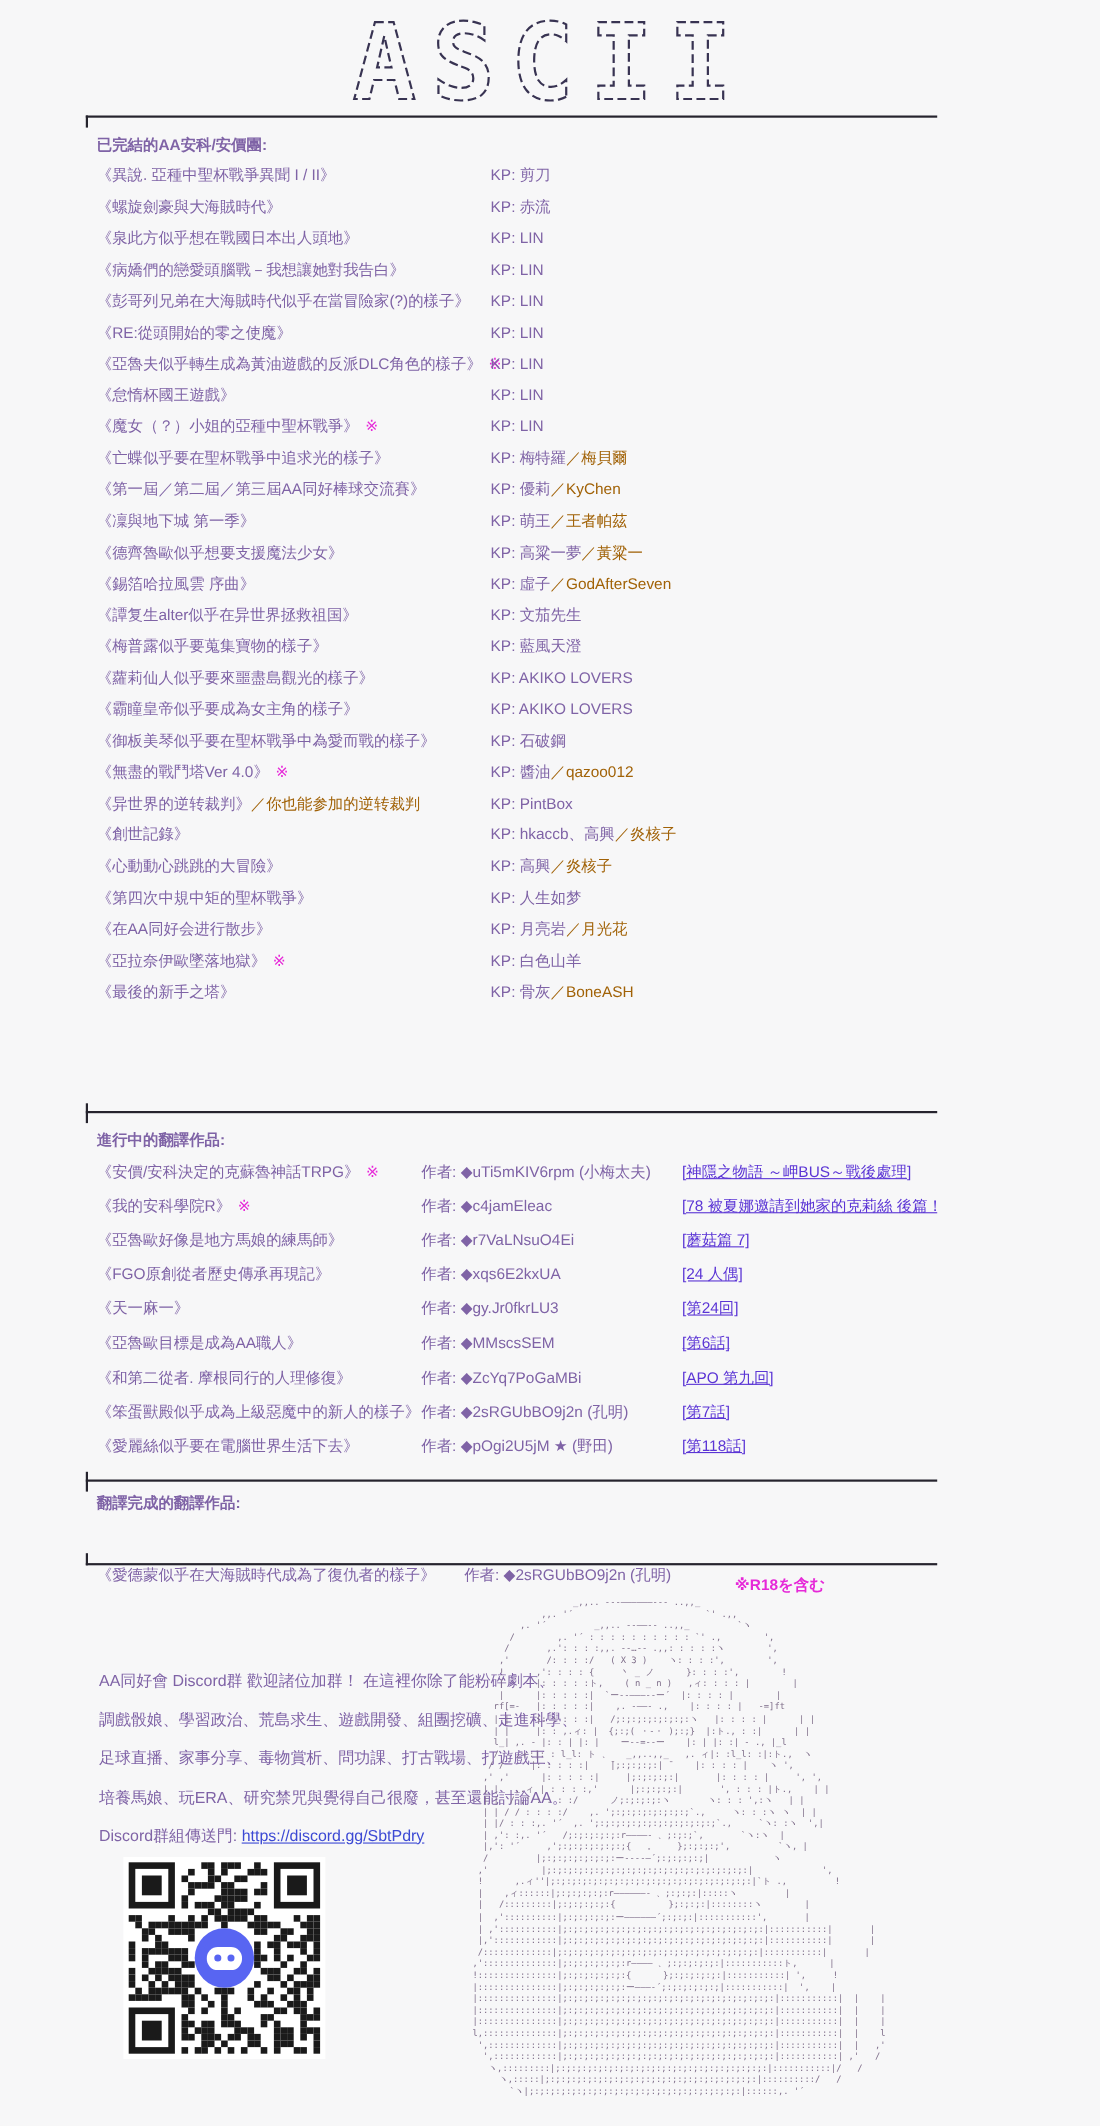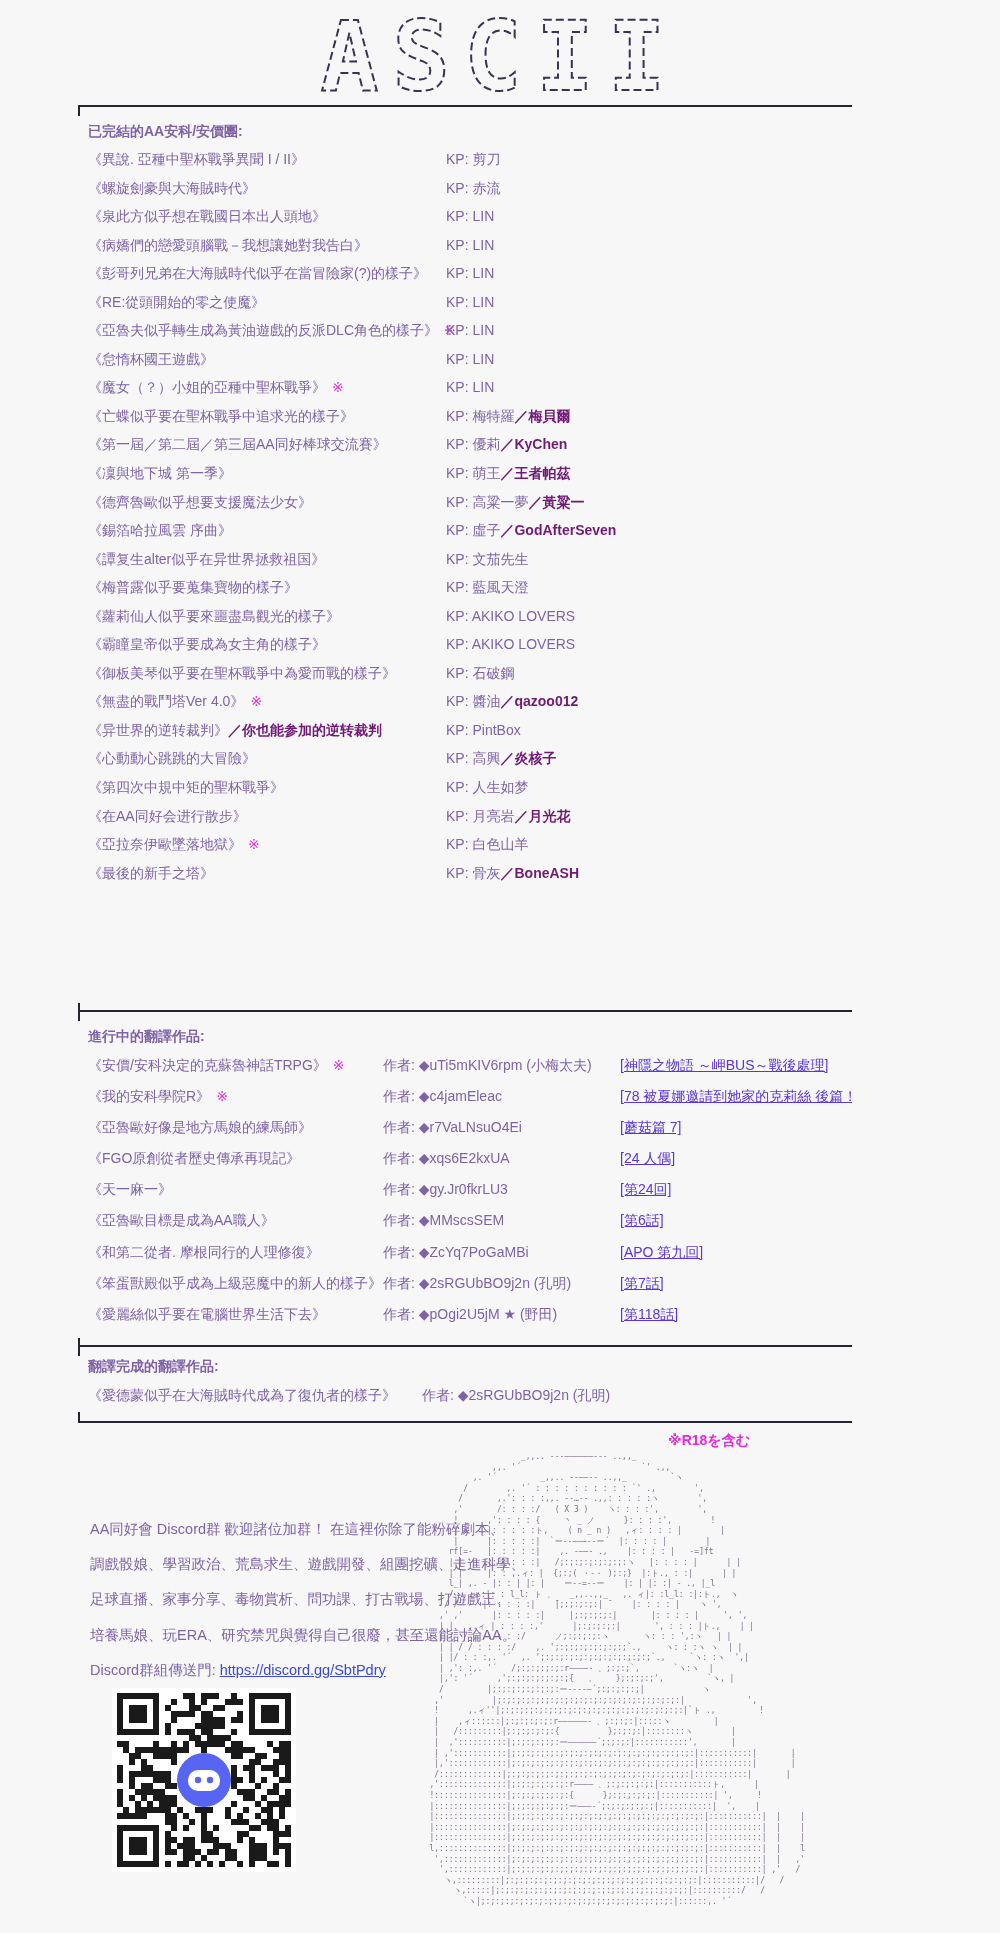--- a/index.html
+++ b/index.html
@@ -24,25 +24,25 @@
 
   
   .c-row{position:relative;height:28.55px;line-height:28.55px;}
   .c-row .kp{position:absolute;left:358px;top:0;}
 
   
   .o-row{position:relative;height:31.1px;line-height:31.1px;}
   .o-row .author{position:absolute;left:272px;top:0;margin-left:23px;}
   .o-row .wlink{position:absolute;left:532px;top:0;}
 
-  .f-row{line-height:30px;}
+  .f-row{line-height:30px;margin-top:36px;}
   .f-row .author{margin-left:26px;}
 
   .title{cursor:pointer;}
-  .muted{color:#701a75;font-weight:bold;}
+  .muted{color:#a16207;}
   .mark{color:#e628d8;margin-left:6px;}
   .wlink,.wlink span{color:#5b35d5;text-decoration:underline;cursor:pointer;text-align:center;}
 
   #r18-note{position:absolute;left:560px;top:1432px;width:190px;text-align:right;
             color:#e628d8;font-size:14px;font-weight:bold;}
 
   #discord-block{position:absolute;left:90px;top:1512px;width:390px;color:#7f63a6;
                  font-size:14.5px;line-height:35.2px;white-space:nowrap;}
   #discord-portal a{color:#3c49d4;text-decoration:underline;cursor:pointer;}
 
@@ -85,20 +85,21 @@
         <div class="c-row"><span class="title">《凜與地下城 第一季》</span><span class="kp"><span>KP: </span><span>萌王</span><span class="muted">／王者帕茲</span></span></div>
         <div class="c-row"><span class="title">《德齊魯歐似乎想要支援魔法少女》</span><span class="kp"><span>KP: </span><span>高粱一夢</span><span class="muted">／黃粱一</span></span></div>
         <div class="c-row"><span class="title">《錫箔哈拉風雲 序曲》</span><span class="kp"><span>KP: </span><span>虛子</span><span class="muted">／GodAfterSeven</span></span></div>
         <div class="c-row"><span class="title">《譚复生alter似乎在异世界拯救祖国》</span><span class="kp"><span>KP: </span><span>文茄先生</span></span></div>
         <div class="c-row"><span class="title">《梅普露似乎要蒐集寶物的樣子》</span><span class="kp"><span>KP: </span><span>藍風天澄</span></span></div>
         <div class="c-row"><span class="title">《蘿莉仙人似乎要來噩盡島觀光的樣子》</span><span class="kp"><span>KP: </span><span>AKIKO LOVERS</span></span></div>
         <div class="c-row"><span class="title">《霸瞳皇帝似乎要成為女主角的樣子》</span><span class="kp"><span>KP: </span><span>AKIKO LOVERS</span></span></div>
         <div class="c-row"><span class="title">《御板美琴似乎要在聖杯戰爭中為愛而戰的樣子》</span><span class="kp"><span>KP: </span><span>石破鋼</span></span></div>
         <div class="c-row"><span class="title">《無盡的戰鬥塔Ver 4.0》</span><span class="mark">※</span><span class="kp"><span>KP: </span><span>醬油</span><span class="muted">／qazoo012</span></span></div>
         <div class="c-row"><span class="title">《异世界的逆转裁判》</span><span class="muted">／你也能参加的逆转裁判</span><span class="kp"><span>KP: </span><span>PintBox</span></span></div>
+        <div class="c-row"><span class="title">《創世記錄》</span><span class="kp"><span>KP: </span><span>hkaccb、高興</span><span class="muted">／炎核子</span></span></div>
         <div class="c-row"><span class="title">《心動動心跳跳的大冒險》</span><span class="kp"><span>KP: </span><span>高興</span><span class="muted">／炎核子</span></span></div>
         <div class="c-row"><span class="title">《第四次中規中矩的聖杯戰爭》</span><span class="kp"><span>KP: </span><span>人生如梦</span></span></div>
         <div class="c-row"><span class="title">《在AA同好会进行散步》</span><span class="kp"><span>KP: </span><span>月亮岩</span><span class="muted">／月光花</span></span></div>
         <div class="c-row"><span class="title">《亞拉奈伊歐墜落地獄》</span><span class="mark">※</span><span class="kp"><span>KP: </span><span>白色山羊</span></span></div>
         <div class="c-row"><span class="title">《最後的新手之塔》</span><span class="kp"><span>KP: </span><span>骨灰</span><span class="muted">／BoneASH</span></span></div>
       </div>
   </div>
 
   <div class="section" style="top:1022px">
     <div class="sec-heading">進行中的翻譯作品:</div>

